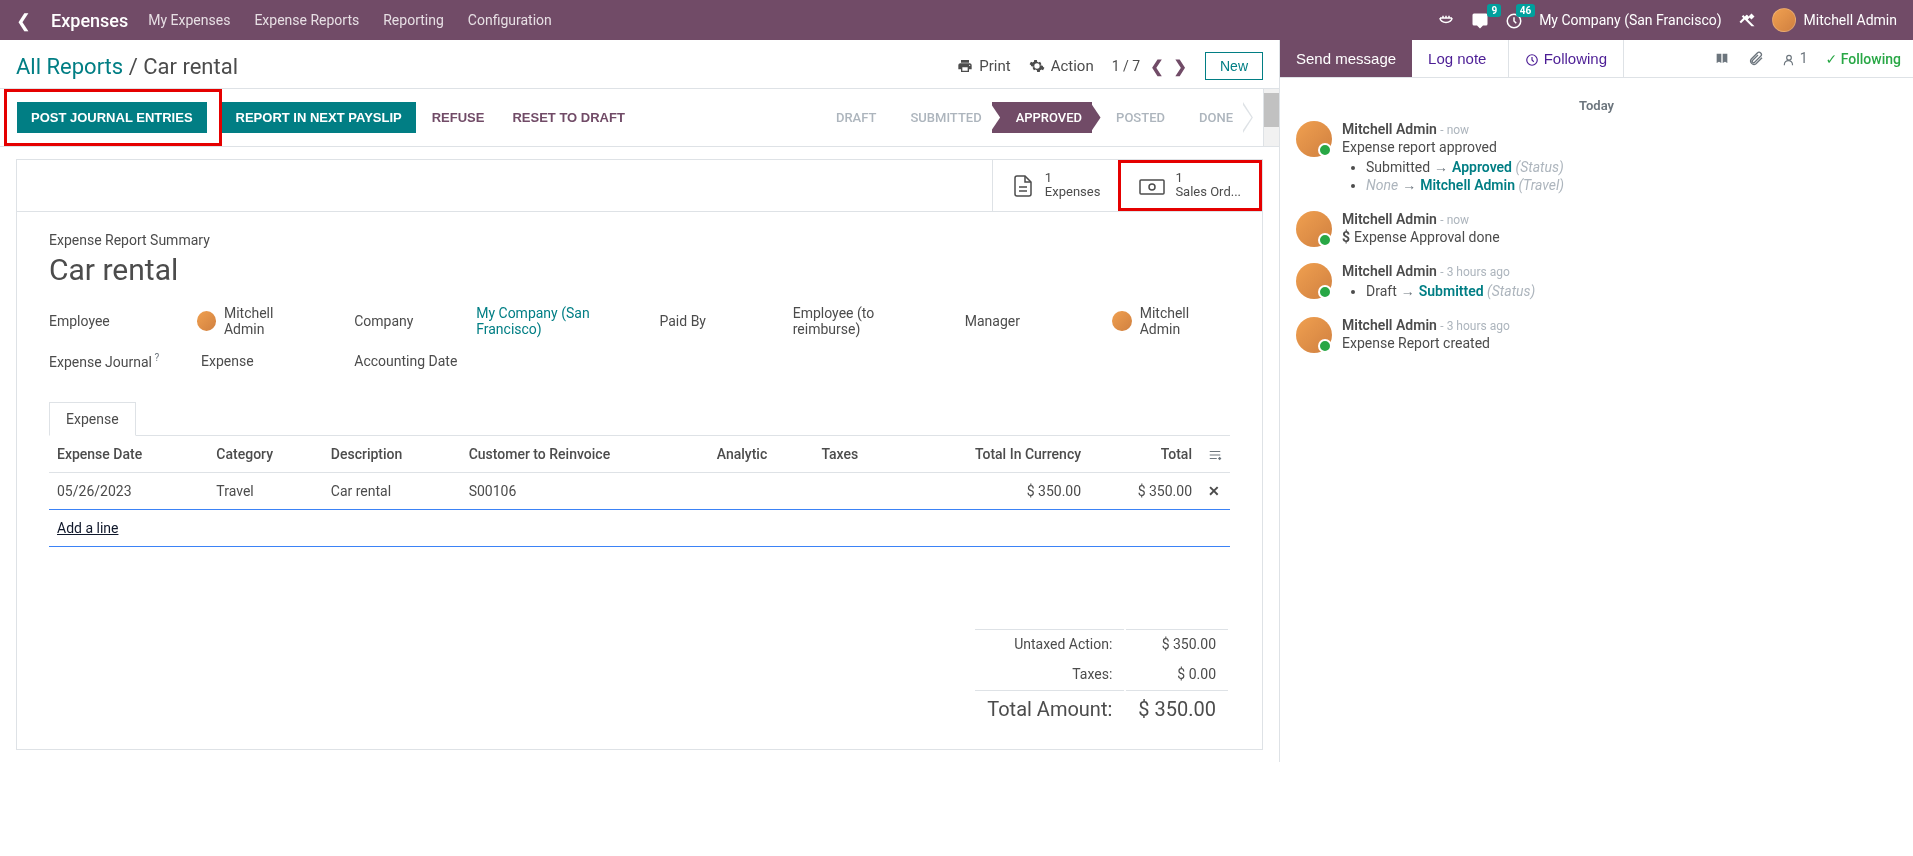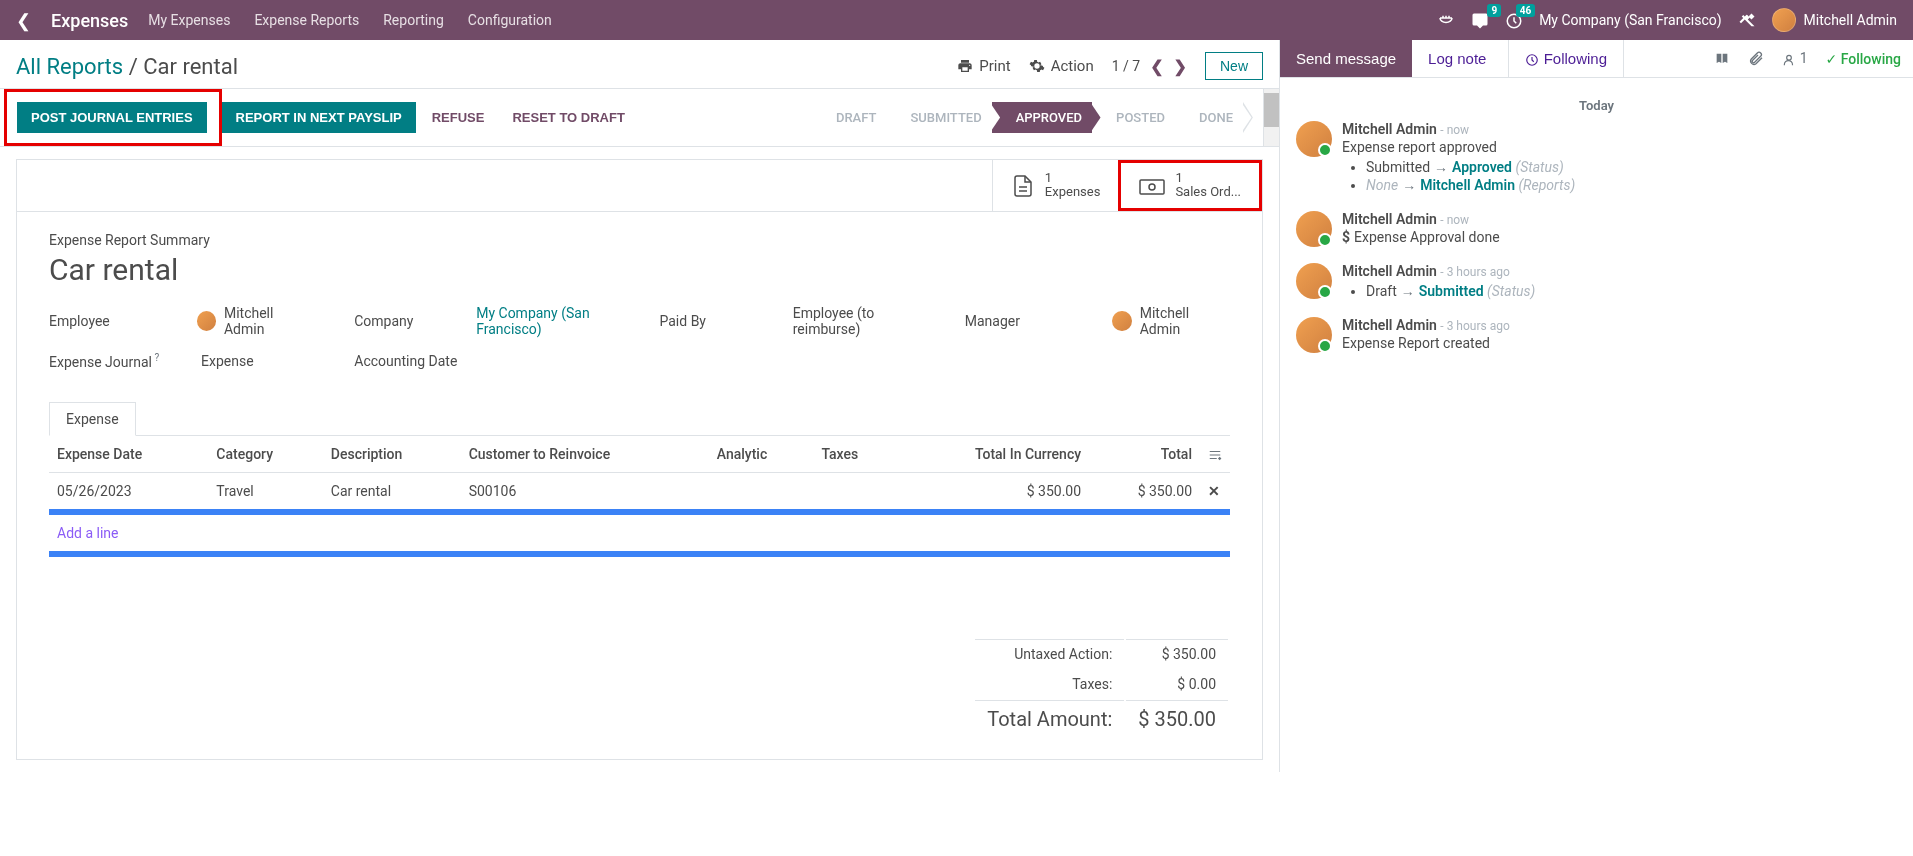--- a/index.html
+++ b/index.html
@@ -72,24 +72,24 @@
   .avatar-xs { width: 20px; height: 20px; border-radius: 50%; background: linear-gradient(135deg,#f0a050,#d08040); display:inline-block;}
   .help-q { font-size: 10px; vertical-align: super; color: #6c757d; }
 
   
   .notebook-tabs { border-bottom: none; }
   .tab { display: inline-block; border: 1px solid #dee2e6; border-bottom: 1px solid #fff; padding: 8px 16px; font-size: 14px; color: #4c4c4c; background:#fff; position:relative; top:1px;}
   
   .table { width: 100%; border-collapse: collapse; }
   .table th { text-align: left; padding: 10px 8px; font-weight: 500; font-size: 14px; color: #4c4c4c; border-top: 1px solid #dee2e6; border-bottom: 1px solid #dee2e6;}
   .table th.right, .table td.right { text-align: right; }
-  .table td { padding: 10px 8px; font-size: 14px; border-bottom: 6px solid #3b82f6;}
+  .table td { padding: 10px 8px; font-size: 14px; border-bottom: 1px solid #3b82f6;}
   .settings-icon { color: #6c757d; cursor: pointer; }
   .delete-x { cursor: pointer; font-weight: bold; }
-  .add-line { color: #8b5cf6; cursor: pointer; }
+  .add-line { color: #0f172a; cursor: pointer; text-decoration: underline; }
   
   .totals { margin-top: 80px; display: flex; justify-content: flex-end; }
   .totals-table { font-size: 14px; }
   .totals-table td { padding: 6px 12px; text-align: right; }
   .totals-table .label { color: #4c4c4c; }
   .totals-table .grand { font-size: 20px; }
   .totals-table tr.border-top td { border-top: 1px solid #dee2e6; }
 
   
   .chatter-topbar { display: flex; align-items: center; border-bottom: 1px solid #dee2e6; }
@@ -380,21 +380,21 @@
       <div class="chatter-date">Today</div>
 
       <div class="msg">
         <div class="msg-avatar"></div>
         <div class="msg-body">
           <div class="msg-header"><span class="msg-author">Mitchell Admin</span> <span class="msg-time">- <span>now</span></span></div>
           <div class="msg-content">
             <div>Expense report approved</div>
             <ul>
               <li><span>Submitted</span><span class="arrow">→</span><span class="val-link">Approved</span> <span class="val-muted">(Status)</span></li>
-              <li><span class="val-muted" style="font-style:italic">None</span><span class="arrow">→</span><span class="val-link">Mitchell Admin</span> <span class="val-muted">(Reports)</span></li>
+              <li><span class="val-muted" style="font-style:italic">None</span><span class="arrow">→</span><span class="val-link">Mitchell Admin</span> <span class="val-muted">(Travel)</span></li>
             </ul>
           </div>
         </div>
       </div>
 
       <div class="msg">
         <div class="msg-avatar"></div>
         <div class="msg-body">
           <div class="msg-header"><span class="msg-author">Mitchell Admin</span> <span class="msg-time">- <span>now</span></span></div>
           <div class="msg-content"><span class="dollar-icon">$</span><span>Expense Approval done</span></div>

